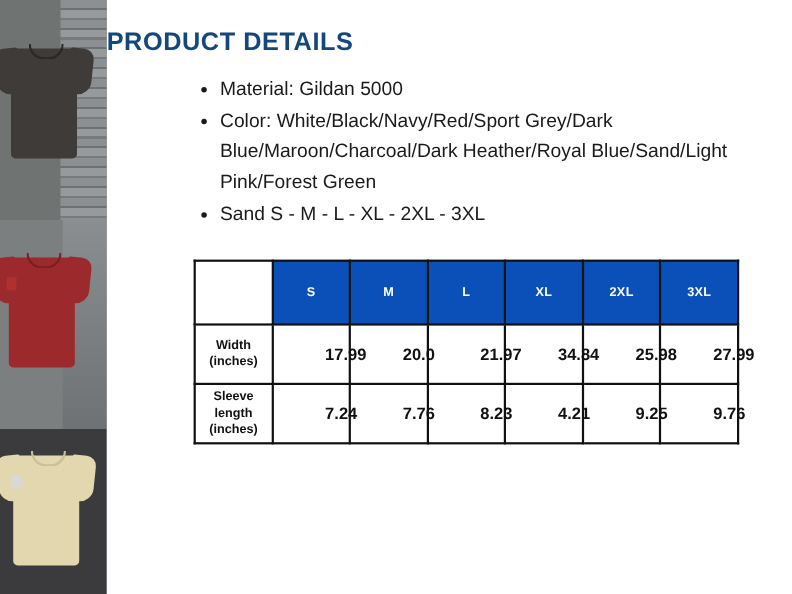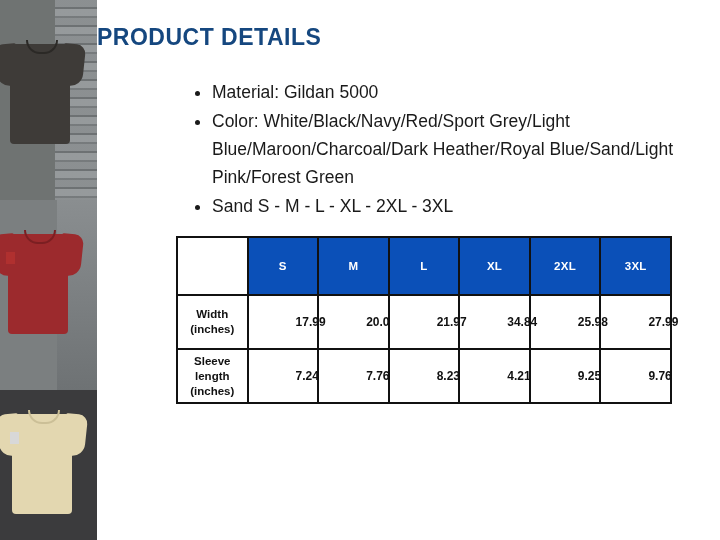--- a/index.html
+++ b/index.html
@@ -132,21 +132,21 @@
   .details {
     position: absolute;
     left: 178px;
     top: 66px;
     width: 510px;
     color: #1a1a1a;
     font-size: 17.5px;
     line-height: 28px;
   }
   .details ul {
-    margin: 12px;
+    margin: 0;
     padding-left: 22px;
     list-style: disc;
   }
   .details li { margin: 0 0 1px 0; }
 
   
   .size-table {
     position: absolute;
     left: 176px;
     top: 236px;
@@ -174,21 +174,21 @@
   .size-table thead th.corner {
     background: #ffffff;
     border-color: #111111;
   }
   .size-table tbody tr { height: 54px; }
   .size-table tbody td.rowhead {
     font-size: 11.5px;
     line-height: 15px;
     width: 100px;
   }
-  .size-table tbody td.val { font-size: 12px; padding-left: 47px; }
+  .size-table tbody td.val { font-size: 15px; padding-left: 47px; }
 </style>
 </head>
 <body>
 
 <div class="photo-col">
 
   <div class="photo photo-1">
     <div class="backdrop-stairs"></div>
     <div class="shirt shirt-dark" style="left:-4px; top:34px;">
       <div class="sleeve-l"></div>
@@ -219,21 +219,21 @@
     </div>
   </div>
 
 </div>
 
 <div class="heading">PRODUCT DETAILS</div>
 
 <div class="details">
   <ul>
     <li>Material: Gildan 5000</li>
-    <li>Color: White/Black/Navy/Red/Sport Grey/Light Blue/Maroon/Charcoal/Dark Heather/Royal Blue/Sand/Light Pink/Forest Green</li>
+    <li>Color: White/Black/Navy/Red/Sport Grey/Dark Blue/Maroon/Charcoal/Dark Heather/Royal Blue/Sand/Light Pink/Forest Green</li>
     <li>Sand S - M - L - XL - 2XL - 3XL</li>
   </ul>
 </div>
 
 <table class="size-table">
   <thead>
     <tr>
       <th class="corner"></th>
       <th>S</th>
       <th>M</th>

